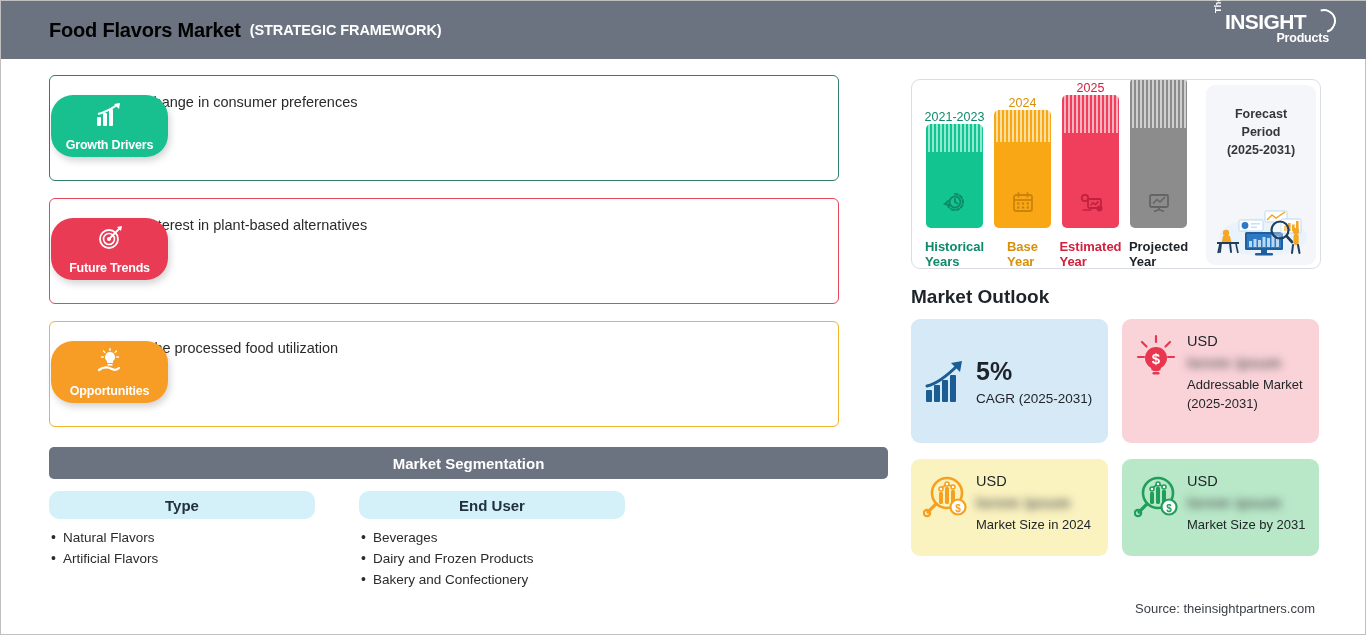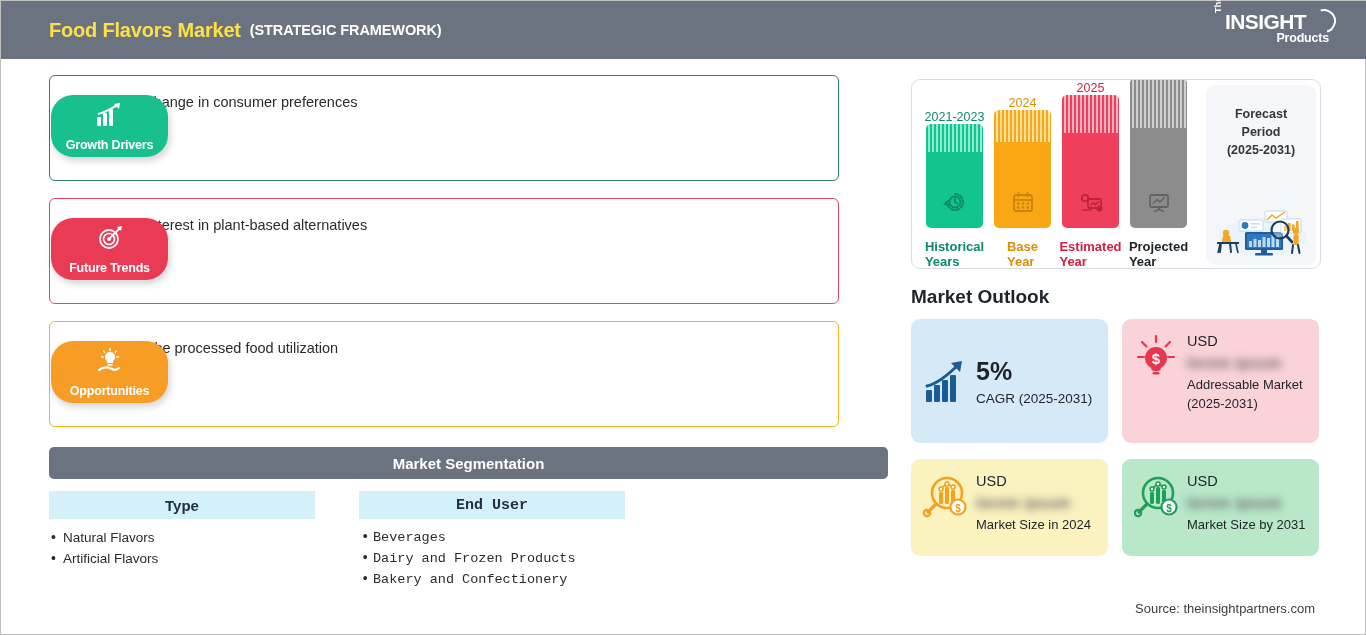--- a/index.html
+++ b/index.html
@@ -18,21 +18,21 @@
 
   
   .header {
     position: absolute; left: 0; top: 0;
     width: 1366px; height: 58px;
     background: #6b7280;
     display: flex; align-items: center;
   }
   .header-title {
     margin-left: 48px;
-    font-size: 20px; font-weight: bold; color: #fde047;
+    font-size: 20px; font-weight: bold; color: #000000;
     letter-spacing: -0.2px;
   }
   .header-sub {
     margin-left: 9px;
     font-size: 14.5px; font-weight: bold; color: #ffffff;
     letter-spacing: -0.1px;
   }
   .logo {
     position: absolute; right: 30px; top: 8px;
     width: 124px; height: 42px; text-align: center;
@@ -116,21 +116,21 @@
   .seg-header {
     position: absolute; left: 48px;
     width: 839px; height: 32px;
     background: #6b7280; border-radius: 5px;
     display: flex; align-items: center; justify-content: center;
     font-size: 15px; font-weight: bold; color: #ffffff;
   }
   .seg-cols { position: absolute; left: 48px; width: 839px; display: flex; }
   .seg-col { width: 266px; margin-right: 22px; }
   .seg-col-head {
-    height: 28px; background: #d4f1fa; border-radius: 0;
+    height: 28px; background: #d4f1fa; border-radius: 10px;
     display: flex; align-items: center; justify-content: center;
     font-size: 15px; font-weight: bold; color: #22303f;
   }
   .seg-col ul { list-style: none; padding: 9px 0 0 2px; }
   .seg-col li {
     position: relative; padding-left: 12px;
     font-size: 13.5px; color: #2b2b2b; line-height: 1.55;
   }
   .seg-col li::before {
     content: "•"; position: absolute; left: 0; top: -1px;
@@ -320,21 +320,21 @@
       <span>Market Segmentation</span>
     </div>
     <div class="seg-cols" style="top:432px;">
       <div class="seg-col">
         <div class="seg-col-head">Type</div>
         <ul>
           <li>Natural Flavors</li>
           <li>Artificial Flavors</li>
         </ul>
       </div>
-      <div class="seg-col" style="margin-left:22px;font-family:Liberation Mono, monospace;">
+      <div class="seg-col" style="margin-left:22px;">
         <div class="seg-col-head">End User</div>
         <ul>
           <li>Beverages</li>
           <li>Dairy and Frozen Products</li>
           <li>Bakery and Confectionery</li>
         </ul>
       </div>
     </div>
   </div>
 

